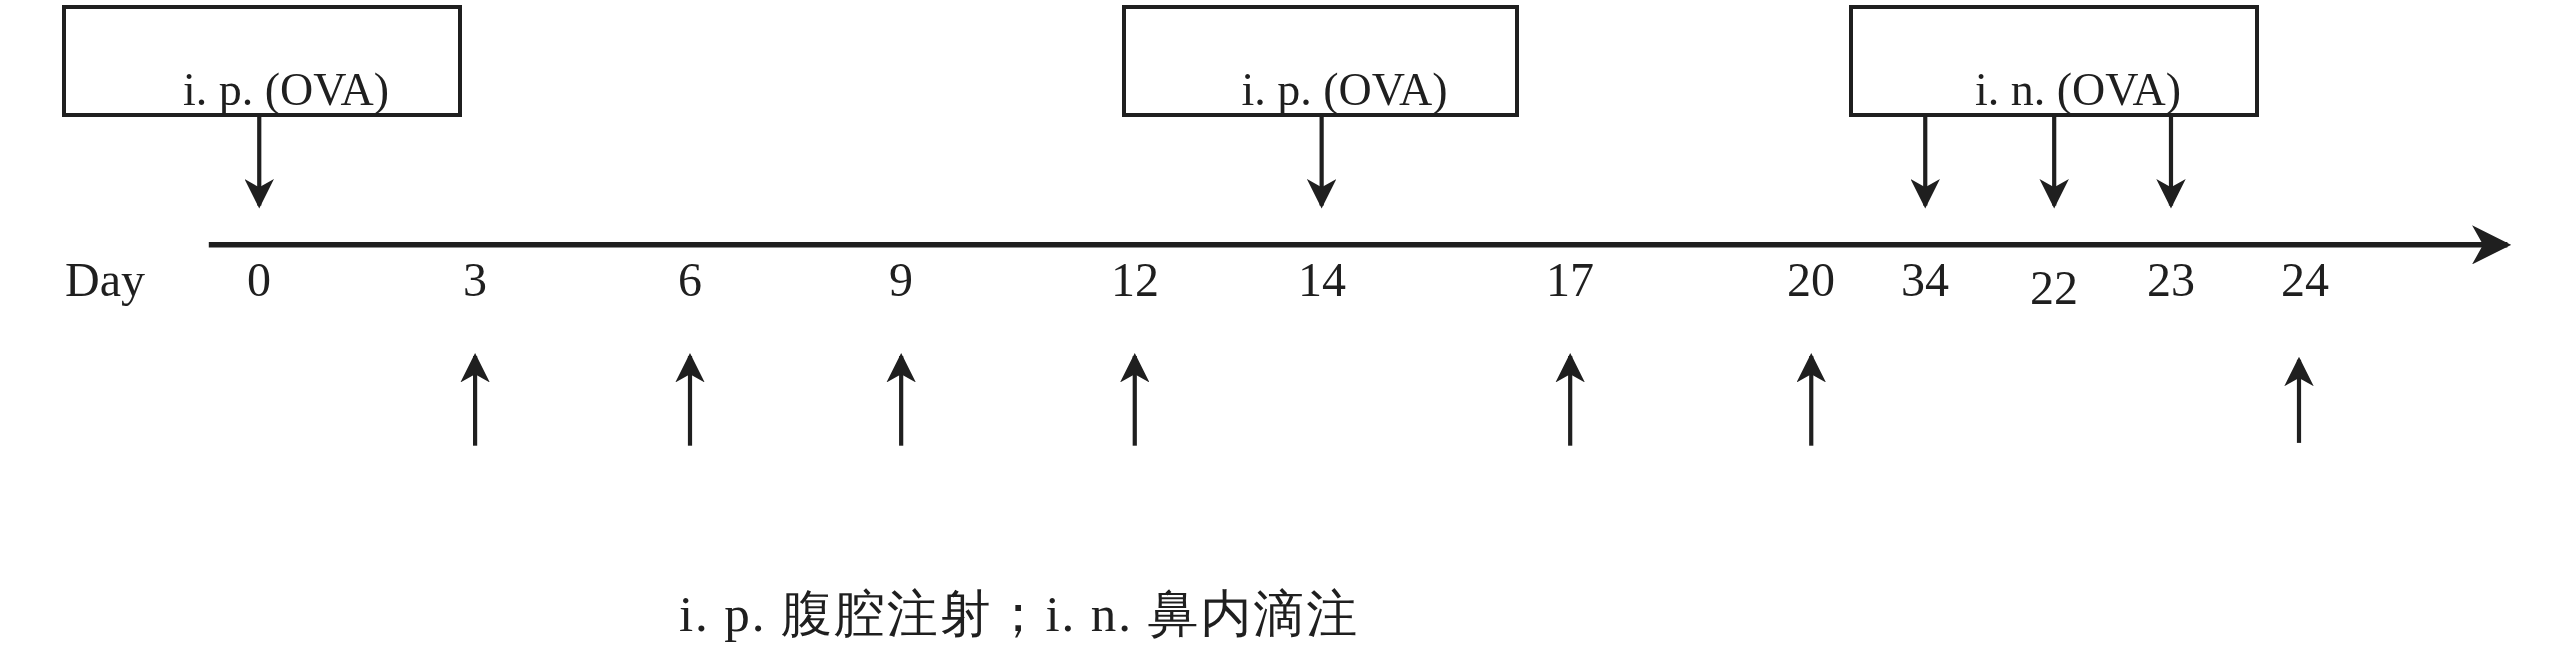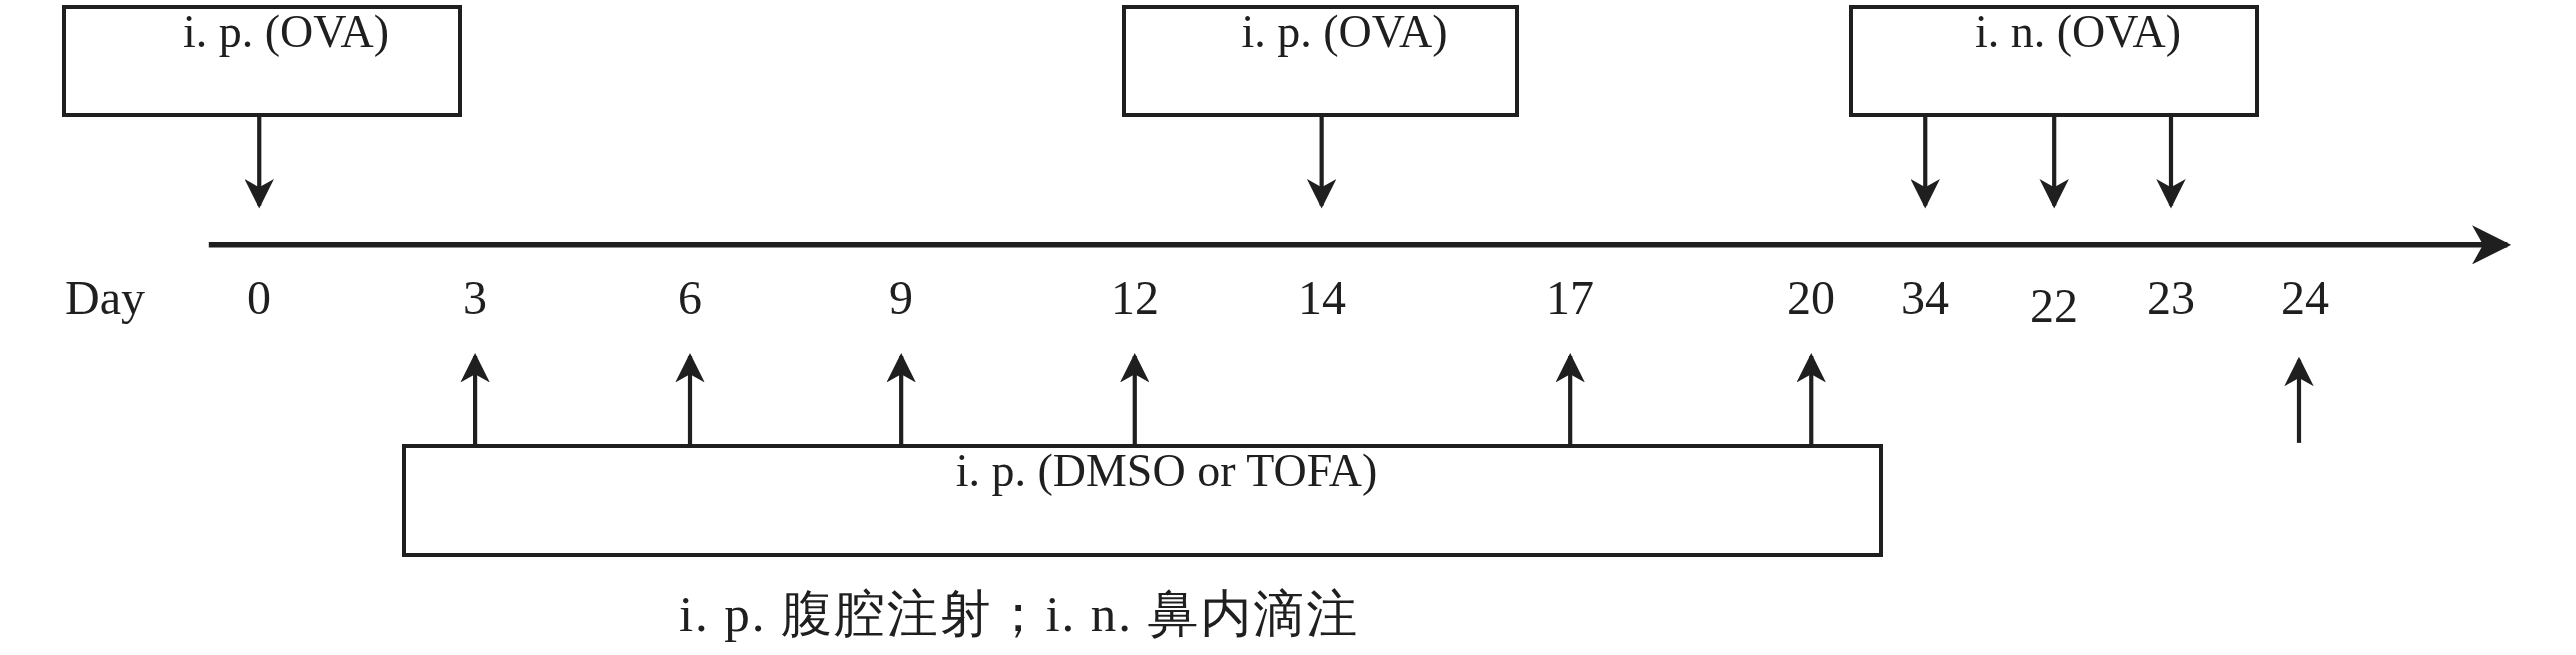--- a/index.html
+++ b/index.html
@@ -21,35 +21,35 @@
     left: 0; top: 0;
     width: 2576px;
     height: 655px;
   }
   .proto-box {
     position: absolute;
     box-sizing: border-box;
     border: 4.7px solid #1f1f1f;
     background: #ffffff;
     display: flex;
-    align-items: flex-start;
+    align-items: flex-end;
     justify-content: center;
     font-size: 46px;
     line-height: 1;
     white-space: nowrap;
     padding-left: 48px;
   }
   .box-ova-1   { left: 62px;   top: 4.7px;   width: 400px;  height: 112px; }
   .box-ova-2   { left: 1122px; top: 4.7px;   width: 397px;  height: 112px; }
   .box-in-ova  { left: 1849px; top: 4.7px;   width: 410px;  height: 112px; }
   .box-dmso    { left: 402px;  top: 444px; width: 1481px; height: 113px; }
   .box-end     { left: 2104px; top: 443px; width: 391px;  height: 115px; }
   .tick {
     position: absolute;
-    top: 274px;
+    top: 256px;
     transform: translateX(-50%);
     font-size: 48px;
     line-height: 1;
     white-space: nowrap;
     font-family: Liberation Serif, serif;
   }
   .t-day { left: 105px; }
   .t-0   { left: 259px; }
   .t-3   { left: 475px; }
   .t-6   { left: 690px; }
@@ -121,20 +121,17 @@
   <span class="tick t-9">9</span>
   <span class="tick t-12">12</span>
   <span class="tick t-14">14</span>
   <span class="tick t-17">17</span>
   <span class="tick t-20">20</span>
   <span class="tick t-21">34</span>
   <span class="tick t-22">22</span>
   <span class="tick t-23">23</span>
   <span class="tick t-24">24</span>
 
-  <div class="proto-box box-dmso">
-    <span>i. p. (DMSO or TOFA)</span>
-  </div>
 
   <div class="caption">i. p. 腹腔注射；i. n. 鼻内滴注</div>
 
 </div>
 
 
 </body></html>

